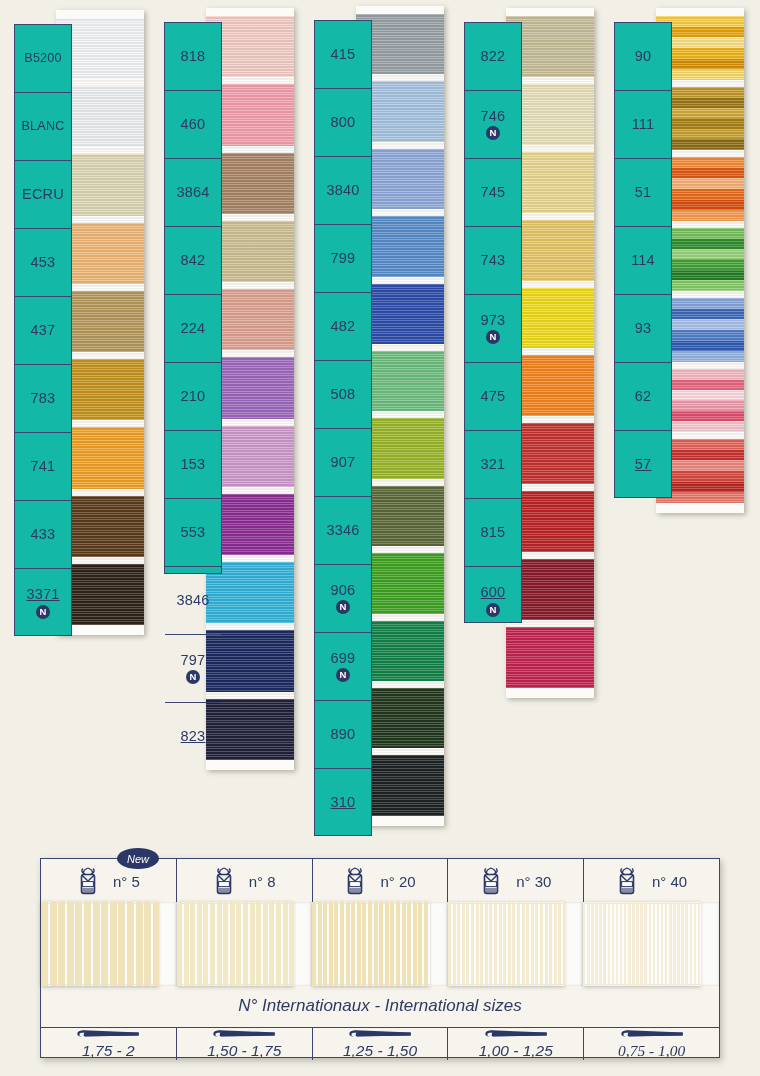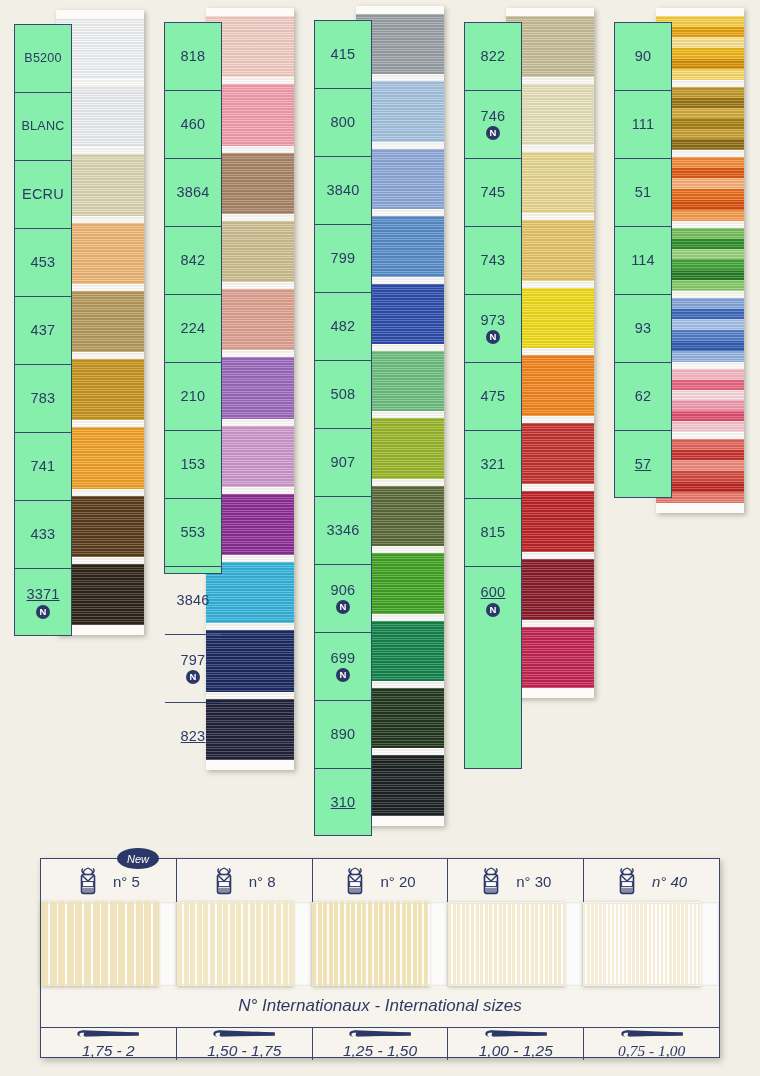--- a/index.html
+++ b/index.html
@@ -6,21 +6,21 @@
   body{
     width:760px;height:1076px;
     background:#f1efe6;
     font-family:"Liberation Sans", sans-serif;
     position:relative;overflow:hidden;
   }
   
   #card-area{position:absolute;left:0;top:0;width:760px;height:845px;}
   .card-col{position:absolute;top:0;}
   .label-stack{position:absolute;left:0;top:0;width:58px;border:1.6px solid #3b4670;
-     background:#86efac;box-sizing:border-box;}
+     background:#14b8a6;box-sizing:border-box;}
   .lbl{
     height:68px;border-bottom:1.6px solid #3b4670;box-sizing:border-box;
     display:flex;flex-direction:column;align-items:center;justify-content:center;
     color:#2d3a63;font-size:14.5px;letter-spacing:.2px;line-height:1.05;
   }
   .lbl:last-child{border-bottom:none;text-decoration:underline;}
   .lbl.small{font-size:12.6px;}
   .nbadge{
     display:block;width:14px;height:14px;border-radius:50%;background:#2b3766;
     color:#fff;font-size:9.5px;line-height:14px;text-align:center;margin-top:2px;
@@ -43,21 +43,21 @@
         rgba(255,255,255,.5) 0px, rgba(255,255,255,.5) 1px,
         rgba(0,0,0,.05) 1px, rgba(0,0,0,.05) 2.6px);}
 
   
   #size-panel{position:absolute;left:40px;top:858px;width:680px;height:200px;
      border:1.6px solid #3b4670;background:#f6f4ec;box-sizing:border-box;
      box-shadow:2px 3px 6px rgba(90,85,70,.35);}
   #sp-head{display:flex;height:44px;border-bottom:1.6px solid #3b4670;}
   .sp-head-cell{flex:1;border-right:1.6px solid #3b4670;display:flex;align-items:center;
      justify-content:center;gap:14px;position:relative;}
-  .sp-head-cell:last-child{border-right:none;font-style:italic;}
+  .sp-head-cell:last-child{border-right:none;}
   .sp-size{color:#2d3a63;font-size:15px;}
   .new-badge{position:absolute;top:-11px;left:76px;width:42px;height:21px;border-radius:50%;
      background:#2b3766;color:#fff;font-size:11px;display:flex;align-items:center;
      justify-content:center;font-style:italic;}
   #sp-threads{height:80px;display:flex;border-bottom:1.6px solid #3b4670;position:relative;
      background:#f6f4ec;}
   .th-cell{flex:1;position:relative;height:100%;}
   .th-wrap{position:absolute;top:-2px;bottom:-2px;left:0;right:18px;background:#f2e9c9;
      box-shadow:0 1px 4px rgba(80,75,60,.35);}
   .th-band{position:absolute;top:-2px;bottom:-2px;right:0;width:18px;background:#fbfbfa;
@@ -277,21 +277,21 @@
         <div class="gap" style="height: 7px;"></div>
         <div class="sw" style="height: 60.9px; background: rgb(198, 52, 49);"></div>
         <div class="gap" style="height: 7px;"></div>
         <div class="sw" style="height: 60.9px; background: rgb(189, 37, 38);"></div>
         <div class="gap" style="height: 7px;"></div>
         <div class="sw" style="height: 60.9px; background: rgb(138, 28, 44);"></div>
         <div class="gap" style="height: 7px;"></div>
         <div class="sw" style="height: 60.9px; background: rgb(195, 37, 81);"></div>
         <div class="strip-bot" style="height: 10px;"></div>
       </div>
-      <div class="label-stack" style="top: 22px; height: 747px;">
+      <div class="label-stack" style="top: 22px; height: 601px;">
         <div class="lbl">
           <span>822</span>
         </div>
         <div class="lbl">
           <span>746</span>
           <span class="nbadge">N</span>
         </div>
         <div class="lbl">
           <span>745</span>
         </div>

